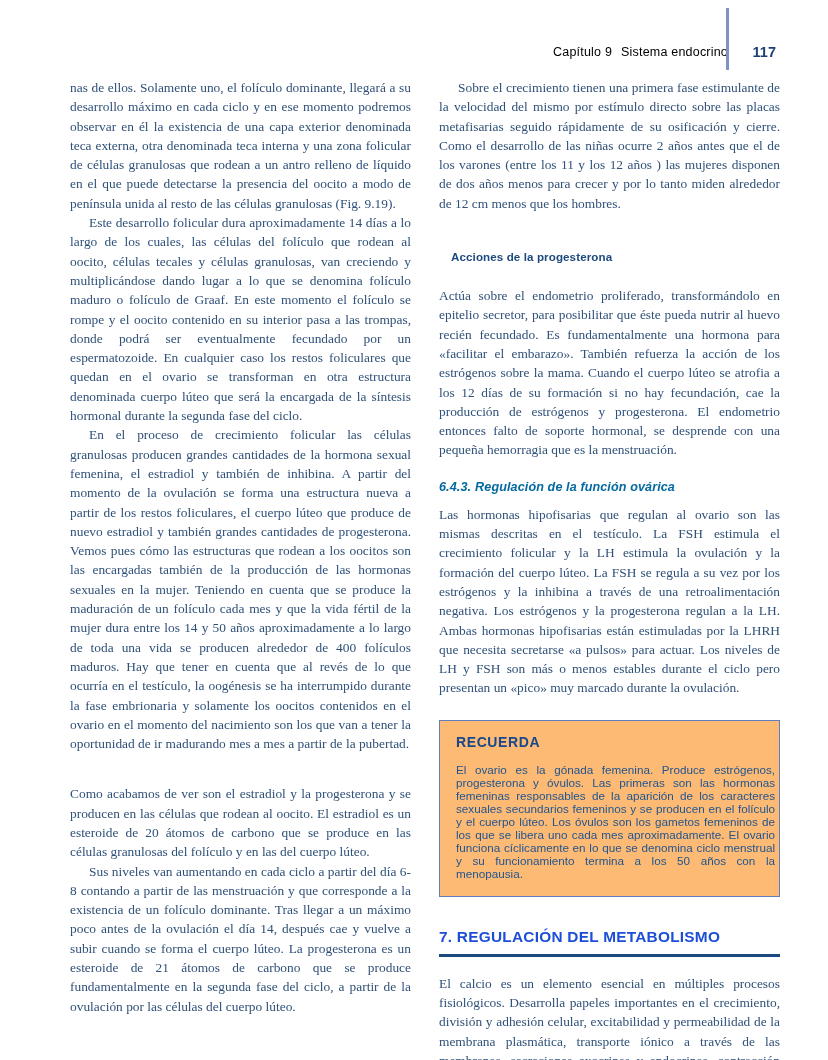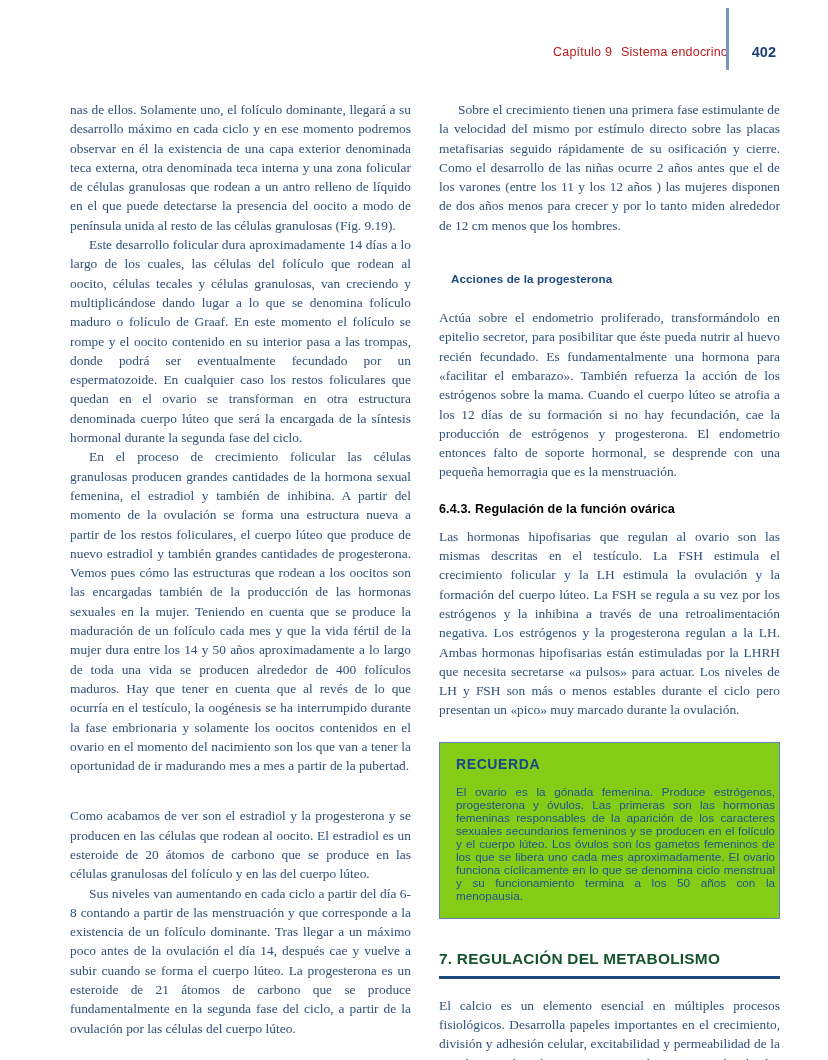--- a/index.html
+++ b/index.html
@@ -30,21 +30,21 @@
     top: 40px;
     width: 706px;
     height: 24px;
     display: flex;
     align-items: center;
     justify-content: flex-end;
     font-family: "Liberation Sans", "DejaVu Sans", sans-serif;
   }
   .runhead .chap {
     font-size: 12.5px;
-    color: #b91c1c;
+    color: #000000;
     letter-spacing: 0.2px;
     white-space: nowrap;
     text-align: center;
   }
   .runhead .chap .sp { display: inline-block; width: 9px; }
   .runhead .vrule {
     position: absolute;
     right: 47px;
     top: -32px;
     width: 3px;
@@ -57,21 +57,21 @@
     color: #1d3f77;
     margin-left: 22px;
     width: 26px;
     text-align: right;
   }
 
   
   .cols {
     position: absolute;
     left: 70px;
-    top: 100px;
+    top: 78px;
     width: 710px;
     height: 940px;
   }
   .col {
     position: absolute;
     top: 0;
     width: 341px;
     height: 940px;
   }
   .col-left  { left: 0px; }
@@ -87,40 +87,41 @@
     color: #2f5078;
     hyphens: manual;
   }
   p.body.indent { text-indent: 19px; }
 
   h3.sub {
     margin: 0;
     font-family: "Liberation Sans", "DejaVu Sans", sans-serif;
     font-size: 12.6px;
     font-weight: bold;
-    color: #000000;
+    color: #0369a1;
     letter-spacing: 0.1px;
+    font-style: italic;
   }
   h3.sub .num { margin-right: 4px; }
 
   h4.runin {
     margin: 12px;
     font-family: "Liberation Sans", "DejaVu Sans", sans-serif;
     font-size: 11.6px;
     font-weight: bold;
     color: #1d4a7e;
     letter-spacing: 0.1px;
   }
 
   h2.section {
     margin: 0;
     font-family: "Liberation Sans", "DejaVu Sans", sans-serif;
     font-size: 15.4px;
     font-weight: bold;
-    color: #14532d;
+    color: #1d4ed8;
     letter-spacing: 0.25px;
     line-height: 20px;
     text-transform: none;
   }
   h2.section .l2 { display: block; padding-left: 20px; }
   .section-rule {
     height: 3px;
     background: #1d4a7e;
     margin-top: 7px;
     width: 100%;
@@ -129,21 +130,21 @@
   .gap-subaft { height: 11px; }
   .gap-runin  { height: 25px; }
   .gap-runinaft { height: 11px; }
   .gap-box    { height: 22px; }
   .gap-sect   { height: 30px; }
   .gap-sectaft{ height: 17px; }
 
   
   .recuerda {
     border: 1.5px solid #5f7fbc;
-    background: #84cc16;
+    background: #fdba74;
     padding: 13px 4px 16px 16px;
     box-sizing: border-box;
     width: 341px;
   }
   .recuerda h5 {
     margin: 0 0 13px 0;
     font-family: "Liberation Sans", "DejaVu Sans", sans-serif;
     font-size: 14px;
     font-weight: bold;
     color: #17478c;
@@ -159,21 +160,21 @@
   }
 </style>
 </head>
 <body>
 
 <div class="page">
 
   <div class="runhead">
     <span class="chap"><span>Capítulo 9</span><span class="sp"></span><span>Sistema endocrino</span></span>
     <span class="vrule"></span>
-    <span class="folio">402</span>
+    <span class="folio">117</span>
   </div>
 
   <div class="cols">
 
     <div class="col col-left">
 
       <p class="body">nas de ellos. Solamente uno, el folículo dominante, llegará a su desarrollo máximo en cada ciclo y en ese momento podremos observar en él la existencia de una capa exterior denominada teca externa, otra denominada teca interna y una zona folicular de células granulosas que rodean a un antro relleno de líquido en el que puede detectarse la presencia del oocito a modo de península unida al resto de las células granulosas (Fig. 9.19).</p>
       <p class="body indent">Este desarrollo folicular dura aproximadamente 14 días a lo largo de los cuales, las células del folículo que rodean al oocito, células tecales y células granulosas, van creciendo y multiplicándose dando lugar a lo que se denomina folículo maduro o folículo de Graaf. En este momento el folículo se rompe y el oocito contenido en su interior pasa a las trompas, donde podrá ser eventualmente fecundado por un espermatozoide. En cualquier caso los restos foliculares que quedan en el ovario se transforman en otra estructura denominada cuerpo lúteo que será la encargada de la síntesis hormonal durante la segunda fase del ciclo.</p>
       <p class="body indent">En el proceso de crecimiento folicular las células granulosas producen grandes cantidades de la hormona sexual femenina, el estradiol y también de inhibina. A partir del momento de la ovulación se forma una estructura nueva a partir de los restos foliculares, el cuerpo lúteo que produce de nuevo estradiol y también grandes cantidades de progesterona. Vemos pues cómo las estructuras que rodean a los oocitos son las encargadas también de la producción de las hormonas sexuales en la mujer. Teniendo en cuenta que se produce la maduración de un folículo cada mes y que la vida fértil de la mujer dura entre los 14 y 50 años aproximadamente a lo largo de toda una vida se producen alrededor de 400 folículos maduros. Hay que tener en cuenta que al revés de lo que ocurría en el testículo, la oogénesis se ha interrumpido durante la fase embrionaria y solamente los oocitos contenidos en el ovario en el momento del nacimiento son los que van a tener la oportunidad de ir madurando mes a mes a partir de la pubertad.</p>
 

